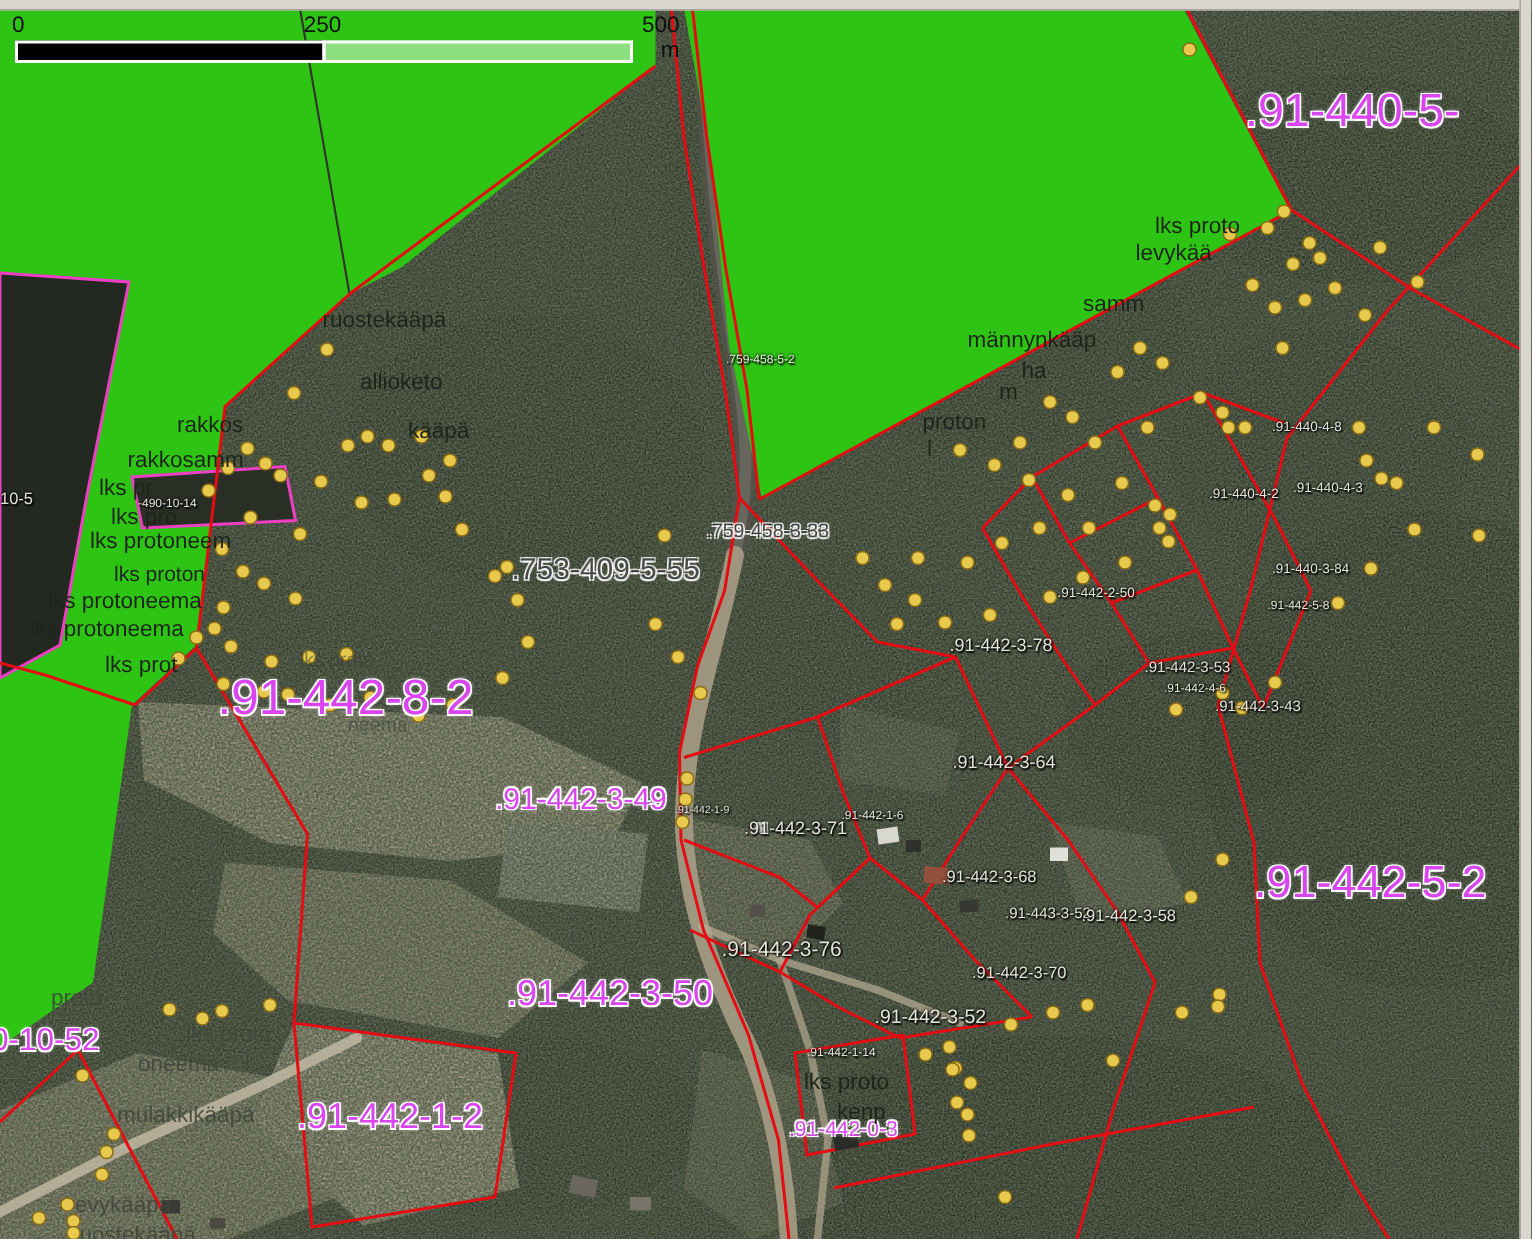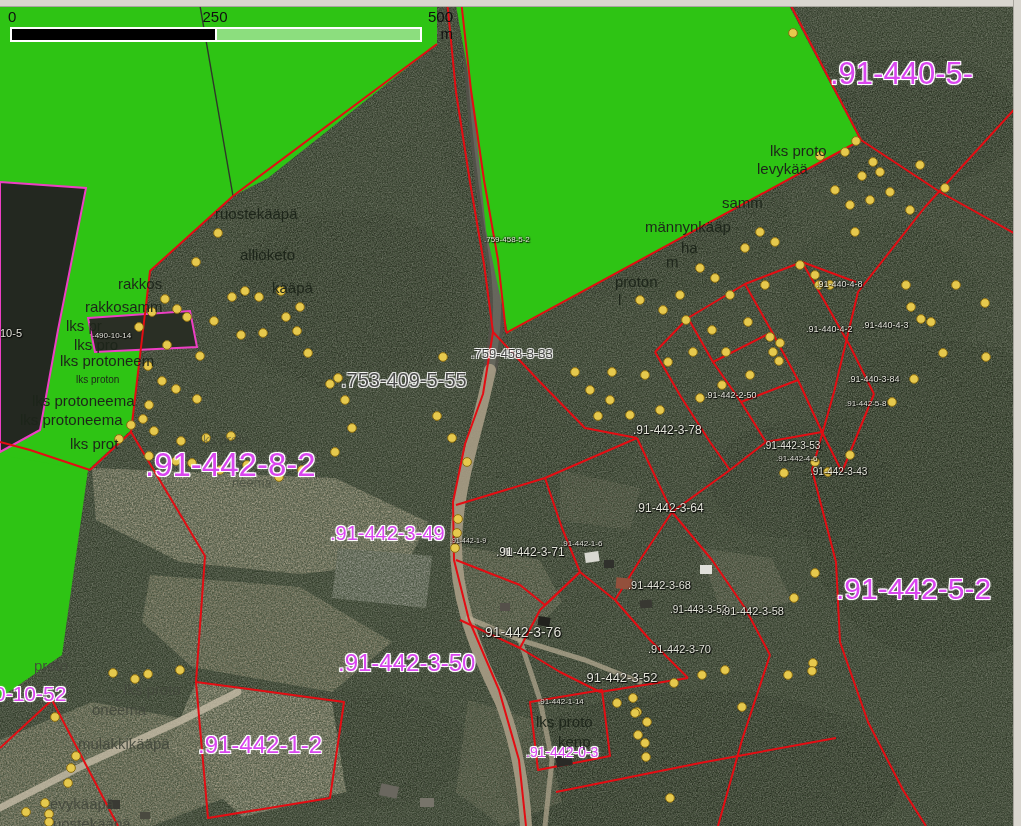--- a/index.html
+++ b/index.html
@@ -305,21 +305,21 @@
       <div class="lbl lbl-big" style="left: 145px; top: 448px; font-size: 33px;">.91-442-8-2</div>
       <div class="lbl lbl-big" style="left: 836px; top: 574px; font-size: 30px;">.91-442-5-2</div>
       <div class="lbl lbl-big" style="left: 338px; top: 651px; font-size: 24px;">.91-442-3-50</div>
       <div class="lbl lbl-big" style="left: 330px; top: 523px; font-size: 20px;">.91-442-3-49</div>
       <div class="lbl lbl-big" style="left: 198px; top: 733px; font-size: 24px;">.91-442-1-2</div>
       <div class="lbl lbl-big" style="left: -6px; top: 683px; font-size: 21px;">0-10-52</div>
       <div class="lbl lbl-big" style="left: 526px; top: 745px; font-size: 14px;">.91-442-0-3</div>
       <div class="lbl lbl-faded" style="left: 341px; top: 370px; font-size: 20px;">.753-409-5-55</div>
       <div class="lbl lbl-faded" style="left: 471px; top: 347px; font-size: 13px;">.759-458-3-33</div>
       <div class="lbl lbl-small" style="left: 484px; top: 236px; font-size: 8px;">.759-458-5-2</div>
-      <div class="lbl lbl-small" style="left: 816px; top: 280px; font-size: 9px;">.91-440-4-8</div>
+      <div class="lbl lbl-small" style="left: 816px; top: 280px; font-size: 9px; padding-left: 32px;">.91-440-4-8</div>
       <div class="lbl lbl-small" style="left: 806px; top: 325px; font-size: 9px;">.91-440-4-2</div>
       <div class="lbl lbl-small" style="left: 862px; top: 321px; font-size: 9px;">.91-440-4-3</div>
       <div class="lbl lbl-small" style="left: 848px; top: 375px; font-size: 9px;">.91-440-3-84</div>
       <div class="lbl lbl-small" style="left: 705px; top: 391px; font-size: 9px;">.91-442-2-50</div>
       <div class="lbl lbl-small" style="left: 776px; top: 407px; font-size: 8px; margin-top: 48px;">.91-442-4-6</div>
       <div class="lbl lbl-small" style="left: 845px; top: 400px; font-size: 8px;">.91-442-5-8</div>
       <div class="lbl lbl-small" style="left: 763px; top: 441px; font-size: 10px;">.91-442-3-53</div>
       <div class="lbl lbl-small" style="left: 810px; top: 467px; font-size: 10px;">.91-442-3-43</div>
       <div class="lbl lbl-small" style="left: 633px; top: 424px; font-size: 12px;">.91-442-3-78</div>
       <div class="lbl lbl-small" style="left: 635px; top: 502px; font-size: 12px;">.91-442-3-64</div>
@@ -336,21 +336,21 @@
       <div class="lbl lbl-small" style="left: 92px; top: 332px; font-size: 8px;">-490-10-14</div>
       <div class="lbl lbl-small" style="left: 0px; top: 328px; font-size: 11px;">10-5</div>
       <div class="lbl lbl-species" style="left: 215px; top: 206px; font-size: 15px;">ruostekääpä</div>
       <div class="lbl lbl-species" style="left: 240px; top: 247px; font-size: 15px;">allioketo</div>
       <div class="lbl lbl-species" style="left: 272px; top: 280px; font-size: 15px;">kääpä</div>
       <div class="lbl lbl-species" style="left: 118px; top: 276px; font-size: 15px;">rakkos</div>
       <div class="lbl lbl-species" style="left: 85px; top: 299px; font-size: 15px;">rakkosamm</div>
       <div class="lbl lbl-species" style="left: 66px; top: 318px; font-size: 15px;">lks pr</div>
       <div class="lbl lbl-species" style="left: 74px; top: 337px; font-size: 15px;">lks pro</div>
       <div class="lbl lbl-species" style="left: 60px; top: 353px; font-size: 15px;">lks protoneem</div>
-      <div class="lbl lbl-species" style="left: 76px; top: 375px; font-size: 10px;">lks proton</div>
+      <div class="lbl lbl-species" style="left: 76px; top: 375px; font-size: 14px;">lks proton</div>
       <div class="lbl lbl-species" style="left: 32px; top: 393px; font-size: 15px;">lks protoneema</div>
       <div class="lbl lbl-species" style="left: 20px; top: 412px; font-size: 15px;">lks protoneema</div>
       <div class="lbl lbl-species" style="left: 70px; top: 436px; font-size: 15px;">lks prot</div>
       <div class="lbl lbl-species" style="left: 770px; top: 143px; font-size: 15px;">lks proto</div>
       <div class="lbl lbl-species" style="left: 757px; top: 161px; font-size: 15px;">levykää</div>
       <div class="lbl lbl-species" style="left: 722px; top: 195px; font-size: 15px;">samm</div>
       <div class="lbl lbl-species" style="left: 645px; top: 219px; font-size: 15px;">männynkääp</div>
       <div class="lbl lbl-species" style="left: 681px; top: 240px; font-size: 15px;">ha</div>
       <div class="lbl lbl-species" style="left: 666px; top: 254px; font-size: 15px;">m</div>
       <div class="lbl lbl-species" style="left: 615px; top: 274px; font-size: 15px;">proton</div>

